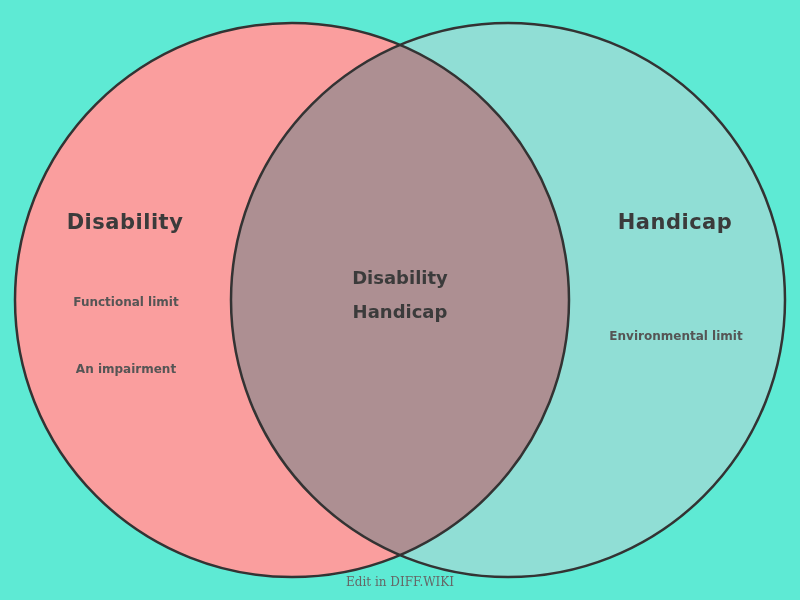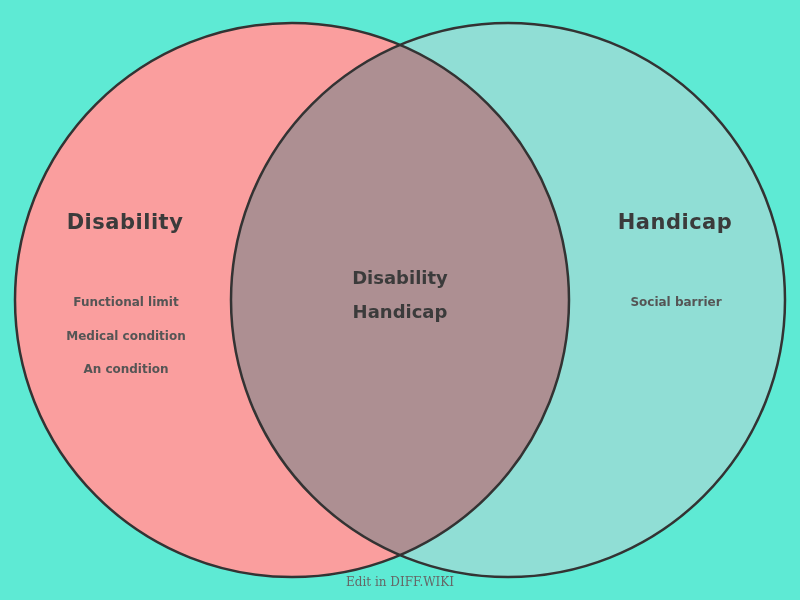--- a/index.html
+++ b/index.html
@@ -83,24 +83,23 @@
     <circle cx="508" cy="300" r="277" fill="#90DED5"></circle>
 
     <circle cx="508" cy="300" r="277" clip-path="url(#clip-left-circle)" fill="#AD8F92"></circle>
 
     <circle cx="292" cy="300" r="277" fill="none" stroke-width="2.5" stroke="#333333"></circle>
     <circle cx="508" cy="300" r="277" fill="none" stroke-width="2.5" stroke="#333333"></circle>
   </svg>
 
   <div class="label set-title pos-left-title">Disability</div>
   <div class="label set-item pos-left-item-0">Functional limit</div>
-  <div class="label set-item pos-left-item-1">Medical condition</div>
-  <div class="label set-item pos-left-item-2">An condition</div>
+  <div class="label set-item pos-left-item-2">An impairment</div>
 
   <div class="label set-title pos-right-title">Handicap</div>
-  <div class="label set-item pos-right-item-0">Social barrier</div>
+  <div class="label set-item pos-right-item-1">Environmental limit</div>
 
   <div class="label overlap-item pos-mid-item-0">Disability</div>
   <div class="label overlap-item pos-mid-item-1">Handicap</div>
 
   <div class="footer">Edit in DIFF.WIKI</div>
 
 </div>
 
 </body></html>

